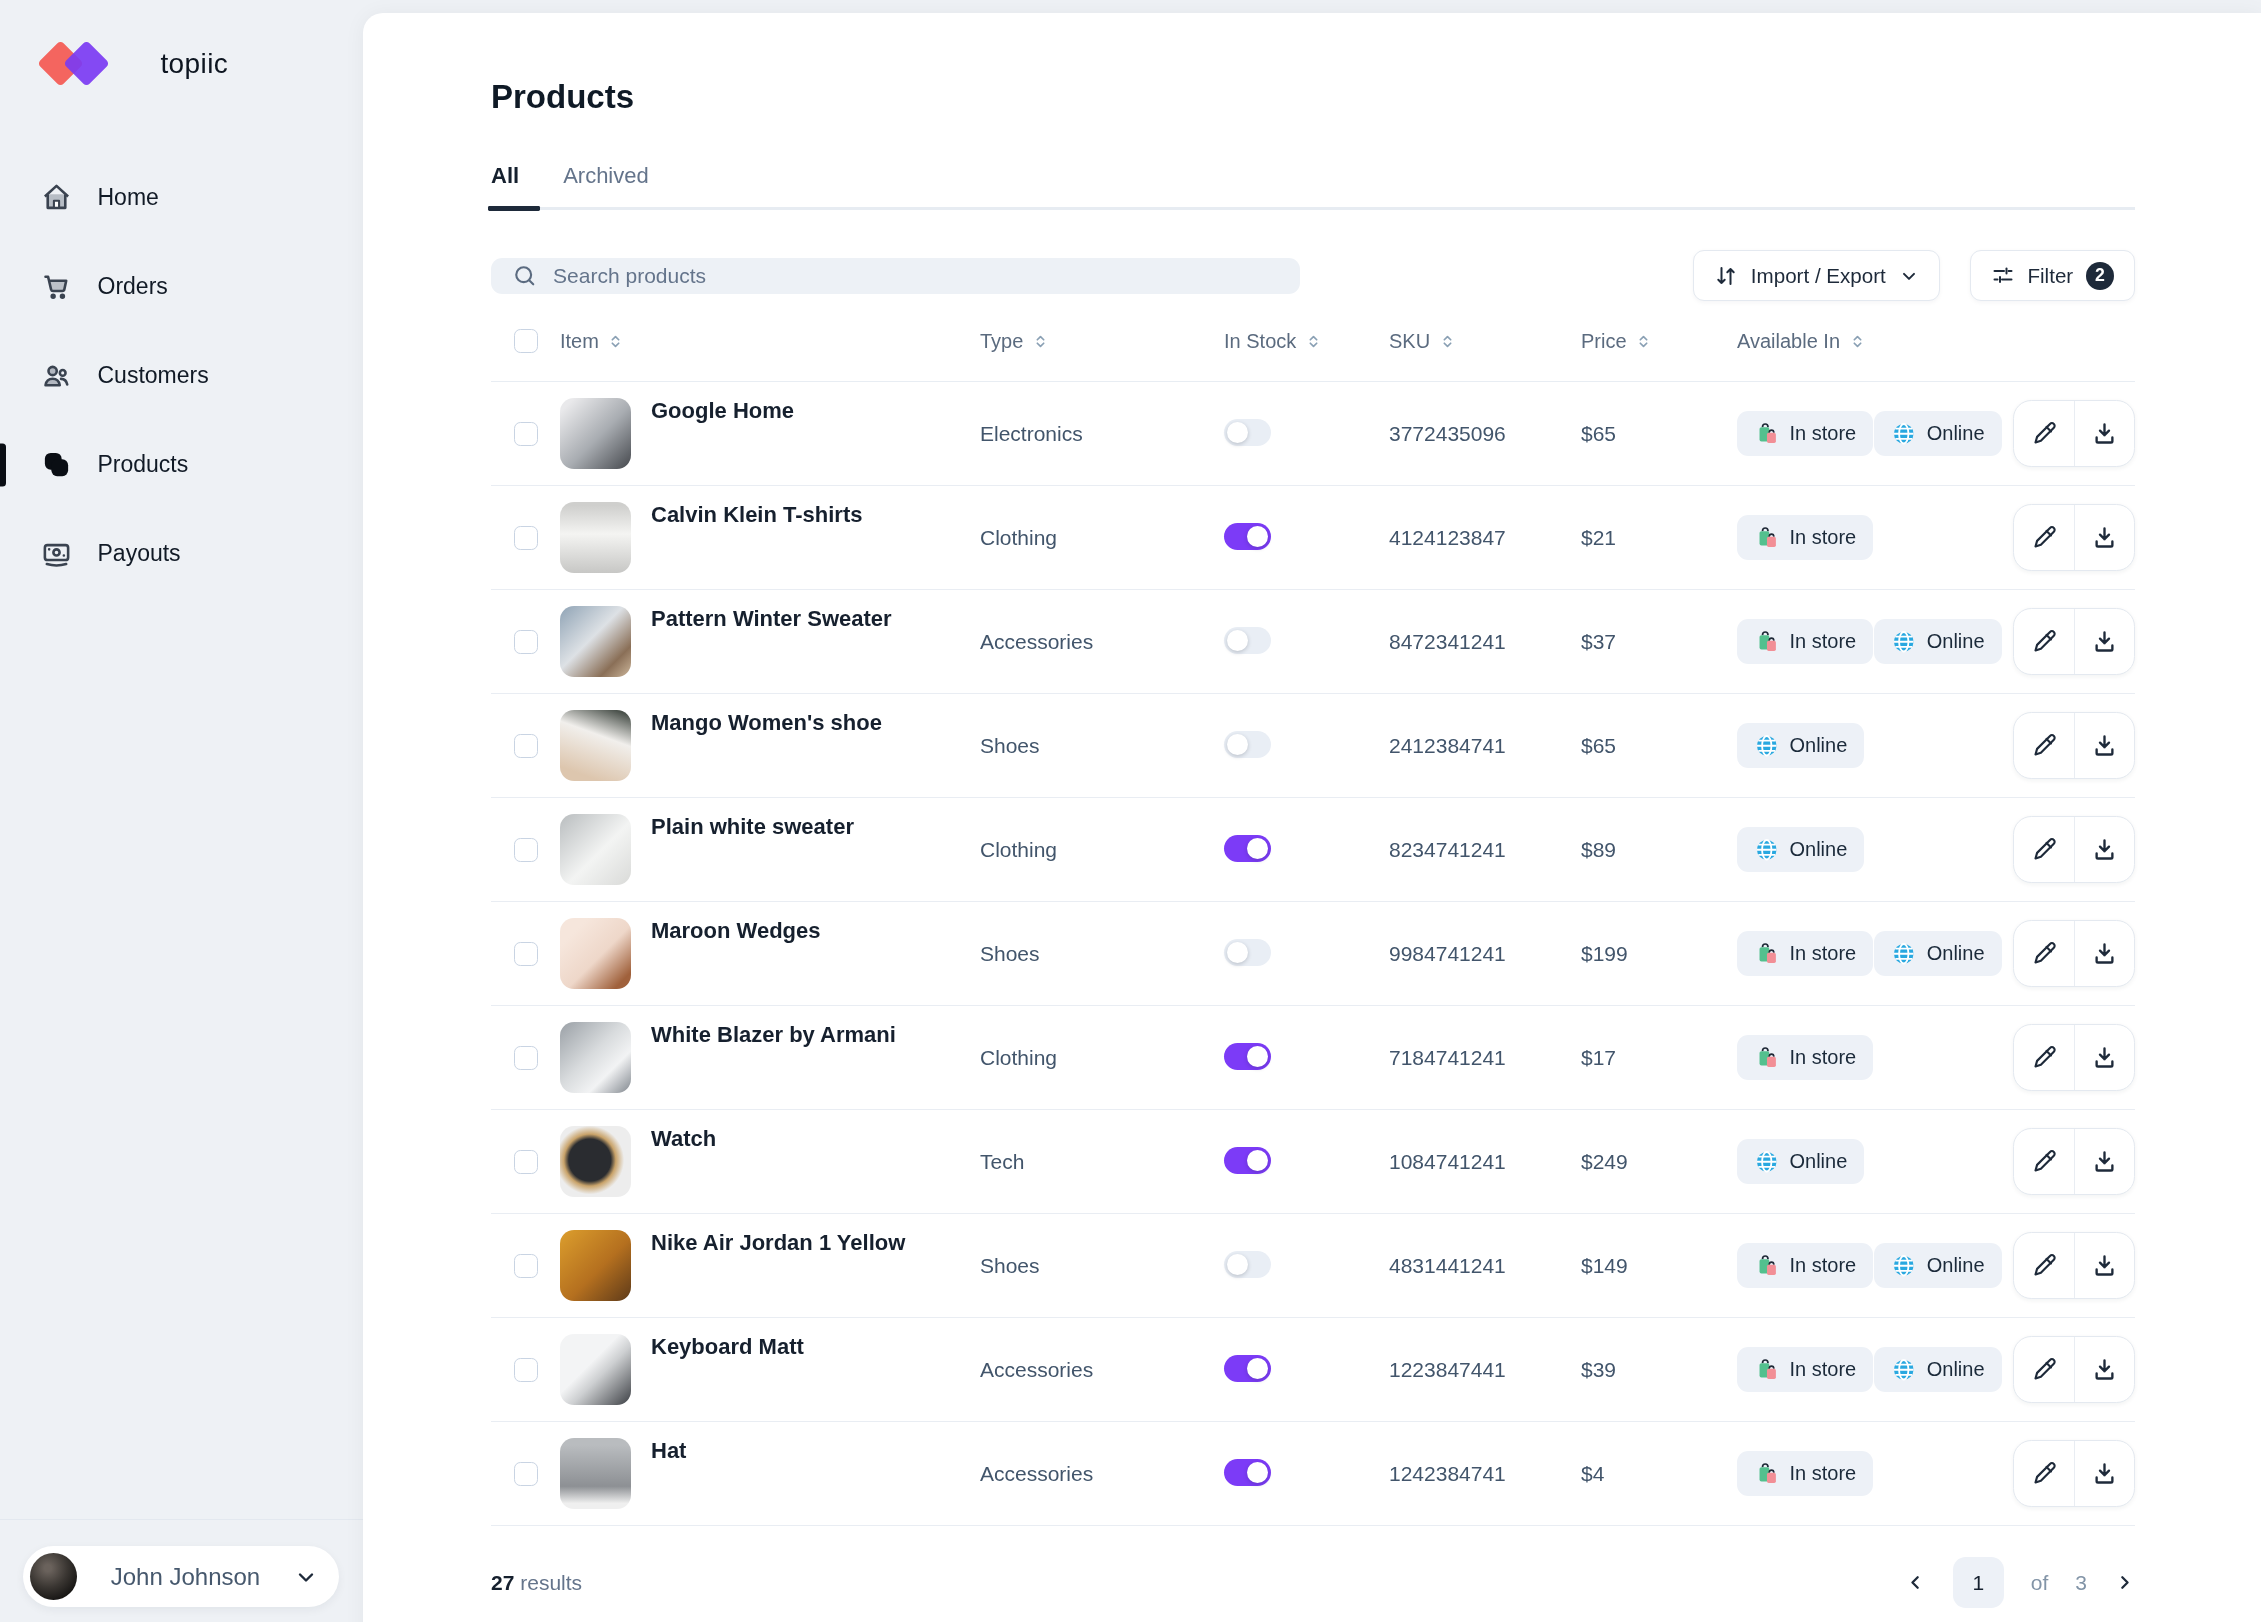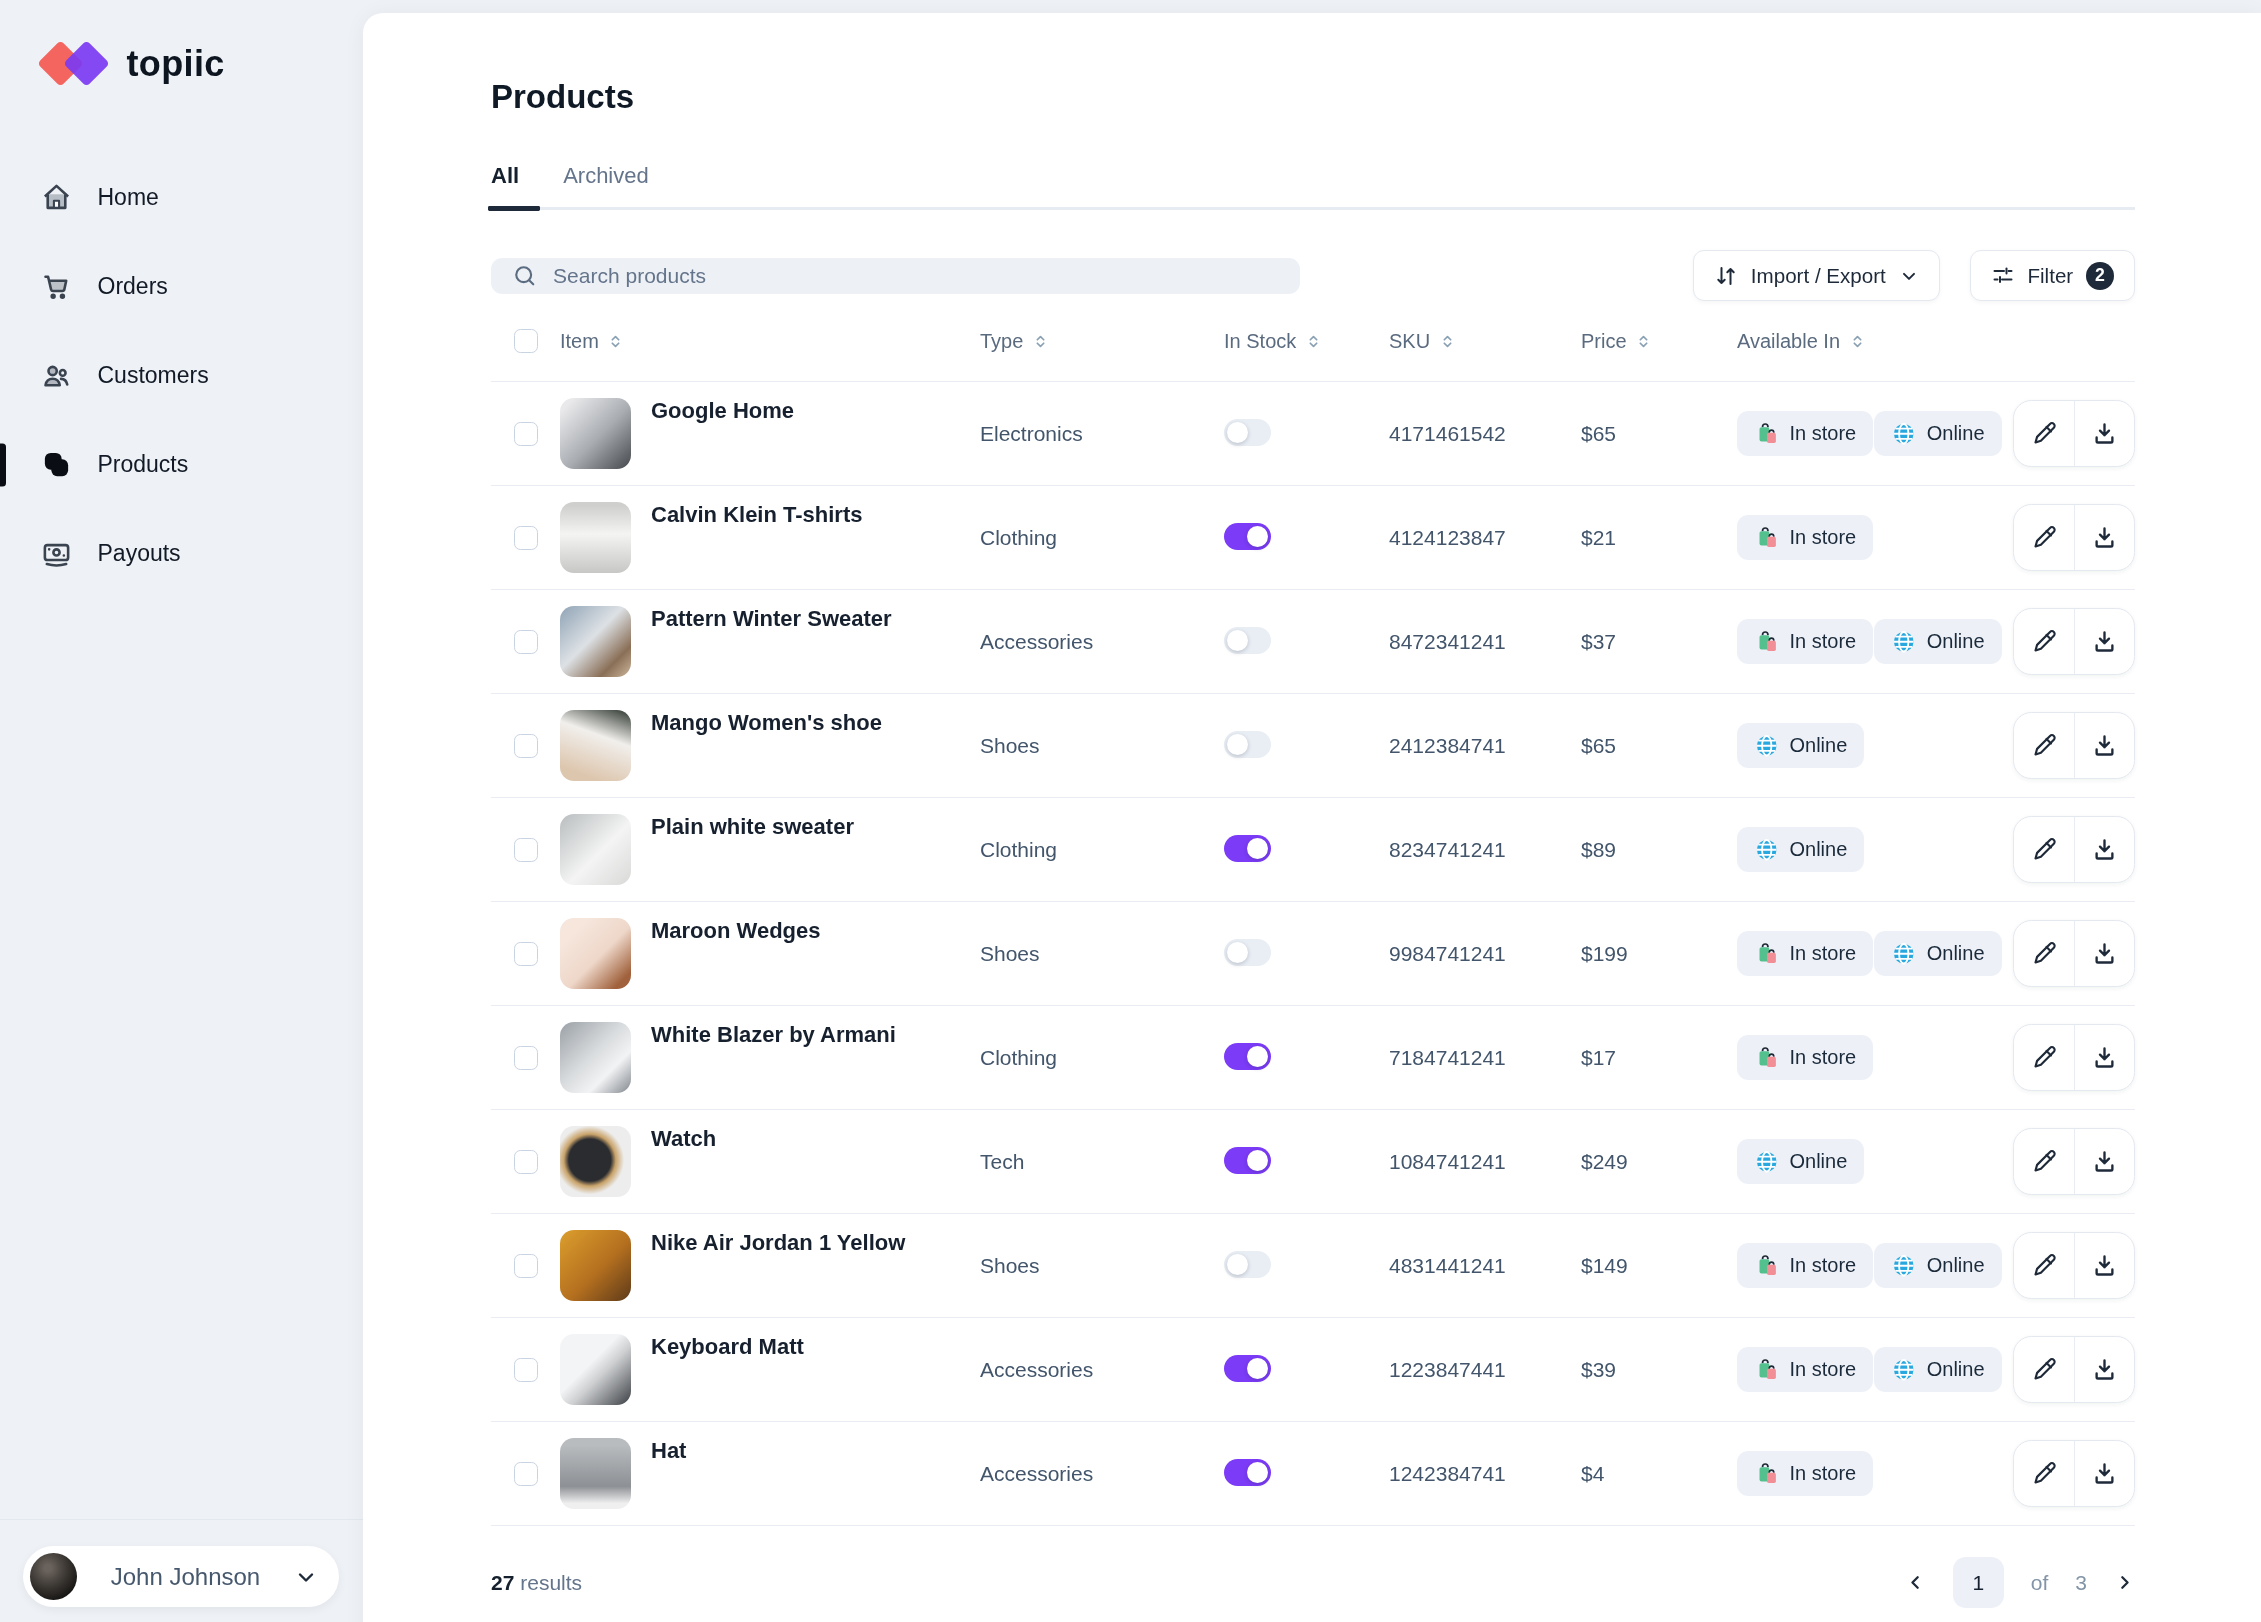--- a/index.html
+++ b/index.html
@@ -11,21 +11,21 @@
     overflow:hidden;
     position:relative;
   }
   
   .sidebar { position:absolute; left:0; top:0; width:363px; height:1623px; }
   .logo-row { display:flex; align-items:center; gap:18.4px; padding:37px 0 0 40px; }
   .logo-mark { position:relative; width:68px; height:54px; flex:0 0 auto; }
   .logo-diamond { position:absolute; width:33px; height:33px; border-radius:4.3px; top:10px; }
   .logo-diamond.red { left:4.3px; background:#f4655f; transform:rotate(45deg); }
   .logo-diamond.purple { left:30px; background:#7b3bf2; transform:rotate(45deg); opacity:.92; }
-  .logo-text { font-size:36px; font-weight:700; color:#0d1520; letter-spacing:0.4px; }
+  .logo-text { font-size:28px; font-weight:400; color:#0d1520; letter-spacing:0.4px;margin-left:34px; }
   .nav { margin-top:62px; display:flex; flex-direction:column; }
   .nav-item { position:relative; display:flex; align-items:center; gap:25.5px; height:89px; padding-left:41px; cursor:pointer; }
   .nav-item .nicon { width:31px; height:31px; flex:0 0 auto; color:#3a4350; }
   .nav-item .nlabel { font-size:23px; font-weight:500; color:#111a26; }
   .nav-item.active::before {
     content:""; position:absolute; left:0; top:50%; transform:translateY(-50%);
     width:5.7px; height:43px; background:#0a0e14; border-radius:0 3.5px 3.5px 0;
   }
   .sidebar-footer { position:absolute; left:0; bottom:0; width:363px; height:104px; border-top:1.4px solid #e3e8ef; }
   .user-chip {
@@ -283,21 +283,21 @@
           <span class="checkbox"></span>
         </div>
     <div class="c-item">
       <span class="thumb th-google-home"></span>
       <span class="item-name">Google Home</span>
     </div>
     <div class="c-type">Electronics</div>
     <div>
       <span class="toggle"><span class="knob"></span></span>
     </div>
-    <div class="c-sku">4171461542</div>
+    <div class="c-sku">3772435096</div>
     <div class="c-price">$65</div>
     <div class="c-avail">
       <span class="badge">
         <svg class="bic" viewBox="0 0 24 24">
               <path d="M8 5.8a2.6 3 0 0 1 5.2 0" fill="none" stroke="#1f2937" stroke-width="1.6"></path>
               <rect x="5.2" y="5.8" width="9.2" height="13.4" rx="1.8" fill="#53c08e"></rect>
               <path d="M14.3 11.1a2.2 2.5 0 0 1 4.4 0" fill="none" stroke="#1f2937" stroke-width="1.5"></path>
               <rect x="12.2" y="11.1" width="8.4" height="9.6" rx="1.6" fill="#f28f96"></rect>
             </svg>
         <span>In store</span>

